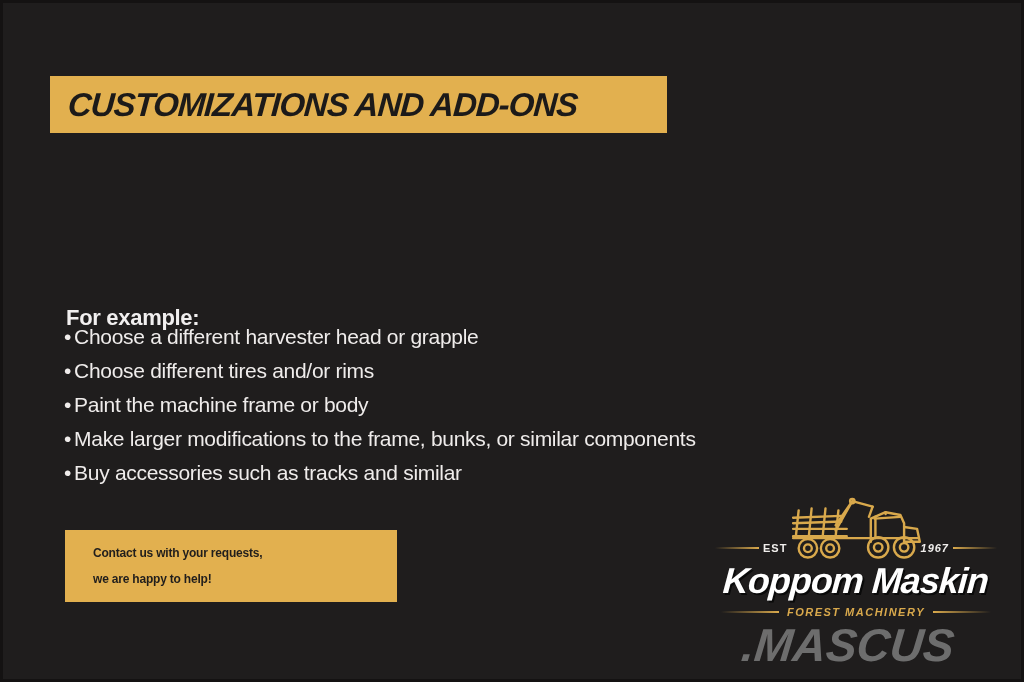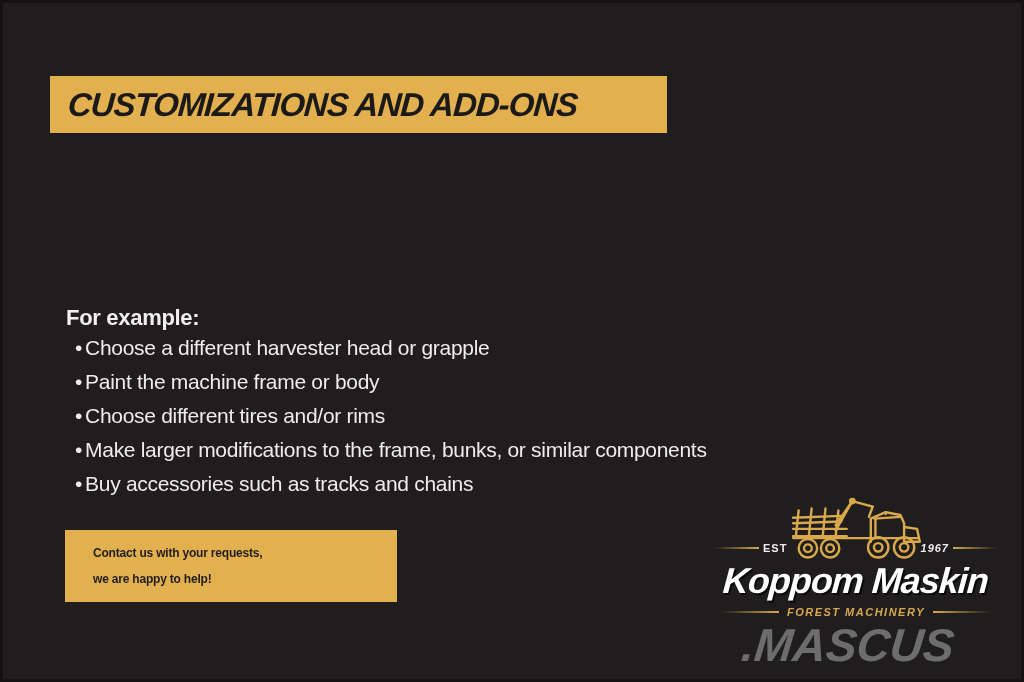--- a/index.html
+++ b/index.html
@@ -39,21 +39,21 @@
   }
   
   .examples-heading{
     position:absolute;left:66px;top:277px;
     color:var(--text-light);font-size:22px;font-weight:bold;
     letter-spacing:-0.3px;
     margin-top:28px;
   }
   
   .bullets{
-    position:absolute;left:64px;top:320px;margin:11px;padding:0;
+    position:absolute;left:64px;top:320px;margin:0;padding:0;
     list-style:none;
     color:#efeceb;font-size:21px;line-height:34px;letter-spacing:-0.3px;
   }
   .bullets li::before{content:"\2022";margin-right:3px;}
   
   .contact-box{
     position:absolute;left:65px;top:530px;width:332px;height:72px;
     background:var(--gold);box-sizing:border-box;
     display:flex;flex-direction:column;justify-content:center;
     padding-left:28px;
@@ -114,24 +114,24 @@
 
   <div class="banner">
     <span class="banner-title">CUSTOMIZATIONS AND ADD-ONS</span>
   </div>
 
 
   <div class="examples-heading">For example:</div>
 
   <ul class="bullets">
     <li>Choose a different harvester head or grapple</li>
+    <li>Choose different tires and/or rims</li>
     <li>Paint the machine frame or body</li>
-    <li>Choose different tires and/or rims</li>
     <li>Make larger modifications to the frame, bunks, or similar components</li>
-    <li>Buy accessories such as tracks and chains</li>
+    <li>Buy accessories such as tracks and similar</li>
   </ul>
 
   <div class="contact-box">
     <div>Contact us with your requests,</div>
     <div>we are happy to help!</div>
   </div>
 
   <div class="logo">
     <div class="logo-machine-row">
       <span class="est">

